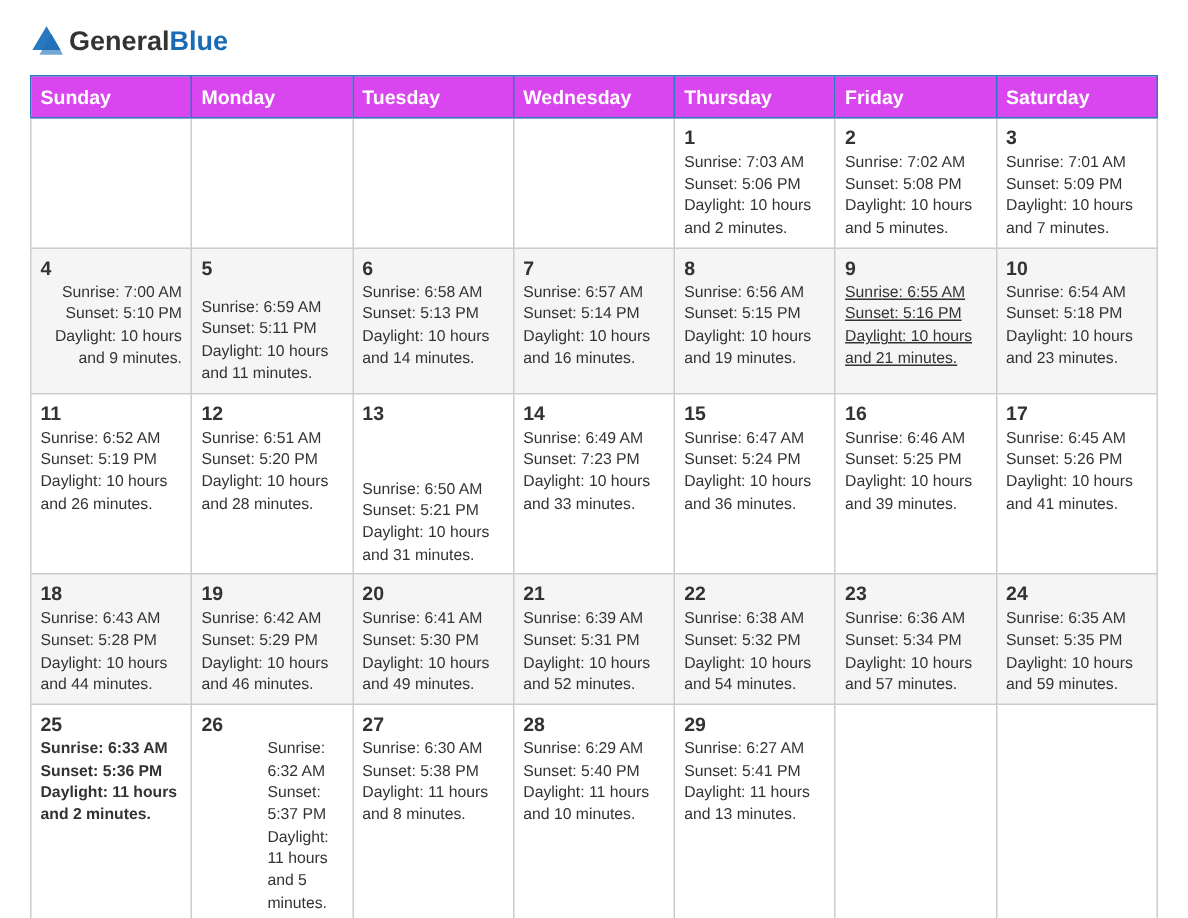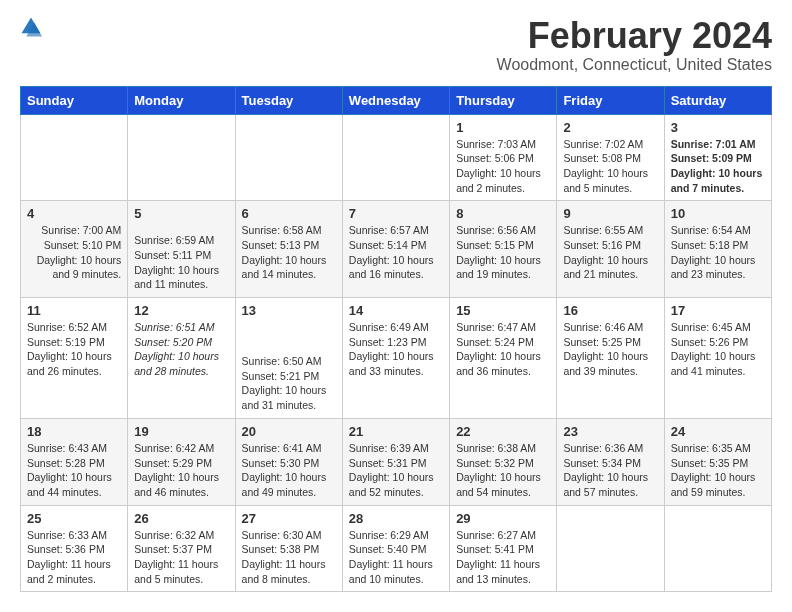--- a/index.html
+++ b/index.html
@@ -47,21 +47,21 @@
     .location-title {
       font-size: 16px;
       color: #555;
     }
     .calendar-table {
       width: 100%;
       border-collapse: collapse;
       border: 1px solid #ccc;
     }
     .calendar-table th {
-      background-color: #1d4ed8;
+      background-color: #d946ef;
       color: #fff;
       font-size: 13px;
       font-weight: bold;
       padding: 6px 6px;
       border: 1px solid #2979c0;
       text-align: left;
     }
     .calendar-table td {
       border: 1px solid #ccc;
       vertical-align: top;
@@ -91,24 +91,23 @@
   </style>
 </head>
 <body>
 
 <div class="header-section">
   <div class="logo">
     <svg class="logo-icon" viewBox="0 0 28 28" xmlns="http://www.w3.org/2000/svg">
       <polygon points="14,2 26,22 2,22" fill="#2979c0"></polygon>
       <polygon points="18,8 28,26 8,26" fill="#1a6bb5" opacity="0.6"></polygon>
     </svg>
-  </div>
-  <div class="title-section">
-    <div class="month-title">February 2024</div>
-    <div class="location-title">Woodmont, Connecticut, United States</div>
+    <div>
+      <span class="logo-text-general">General</span><span class="logo-text-blue">Blue</span>
+    </div>
   </div>
 </div>
 
 <table class="calendar-table">
   <thead>
     <tr>
     <th>Sunday</th>
         <th>Monday</th>
         <th>Tuesday</th>
         <th>Wednesday</th>
@@ -132,21 +131,21 @@
         </td>
         <td>
           <span class="day-number">2</span>
           <div class="day-info" style="white-space: pre-line;">Sunrise: 7:02 AM
 Sunset: 5:08 PM
 Daylight: 10 hours
 and 5 minutes.</div>
         </td>
         <td>
           <span class="day-number">3</span>
-          <div class="day-info" style="white-space: pre-line; font-weight: bold;">Sunrise: 7:01 AM
+          <div class="day-info" style="white-space: pre-line;">Sunrise: 7:01 AM
 Sunset: 5:09 PM
 Daylight: 10 hours
 and 7 minutes.</div>
         </td>
       </tr>
       <tr>
         <td>
           <span class="day-number">4</span>
           <div class="day-info" style="white-space: pre-line; text-align: right;">Sunrise: 7:00 AM
 Sunset: 5:10 PM
@@ -176,21 +175,21 @@
         </td>
         <td>
           <span class="day-number">8</span>
           <div class="day-info" style="white-space: pre-line;">Sunrise: 6:56 AM
 Sunset: 5:15 PM
 Daylight: 10 hours
 and 19 minutes.</div>
         </td>
         <td>
           <span class="day-number">9</span>
-          <div class="day-info" style="white-space: pre-line;">Sunrise: 6:55 AM
+          <div class="day-info" style="white-space: pre-line; text-decoration: underline;">Sunrise: 6:55 AM
 Sunset: 5:16 PM
 Daylight: 10 hours
 and 21 minutes.</div>
         </td>
         <td>
           <span class="day-number">10</span>
           <div class="day-info" style="white-space: pre-line;">Sunrise: 6:54 AM
 Sunset: 5:18 PM
 Daylight: 10 hours
 and 23 minutes.</div>
@@ -199,36 +198,36 @@
       <tr>
         <td>
           <span class="day-number">11</span>
           <div class="day-info" style="white-space: pre-line;">Sunrise: 6:52 AM
 Sunset: 5:19 PM
 Daylight: 10 hours
 and 26 minutes.</div>
         </td>
         <td>
           <span class="day-number">12</span>
-          <div class="day-info" style="white-space: pre-line; font-style: italic;">Sunrise: 6:51 AM
+          <div class="day-info" style="white-space: pre-line;">Sunrise: 6:51 AM
 Sunset: 5:20 PM
 Daylight: 10 hours
 and 28 minutes.</div>
         </td>
         <td>
           <span class="day-number">13</span>
           <div class="day-info" style="white-space: pre-line; margin-top: 36px;">Sunrise: 6:50 AM
 Sunset: 5:21 PM
 Daylight: 10 hours
 and 31 minutes.</div>
         </td>
         <td>
           <span class="day-number">14</span>
           <div class="day-info" style="white-space: pre-line;">Sunrise: 6:49 AM
-Sunset: 1:23 PM
+Sunset: 7:23 PM
 Daylight: 10 hours
 and 33 minutes.</div>
         </td>
         <td>
           <span class="day-number">15</span>
           <div class="day-info" style="white-space: pre-line;">Sunrise: 6:47 AM
 Sunset: 5:24 PM
 Daylight: 10 hours
 and 36 minutes.</div>
         </td>
@@ -294,28 +293,28 @@
           <span class="day-number">24</span>
           <div class="day-info" style="white-space: pre-line;">Sunrise: 6:35 AM
 Sunset: 5:35 PM
 Daylight: 10 hours
 and 59 minutes.</div>
         </td>
       </tr>
       <tr>
         <td>
           <span class="day-number">25</span>
-          <div class="day-info" style="white-space: pre-line;">Sunrise: 6:33 AM
+          <div class="day-info" style="white-space: pre-line; font-weight: bold;">Sunrise: 6:33 AM
 Sunset: 5:36 PM
 Daylight: 11 hours
 and 2 minutes.</div>
         </td>
         <td>
           <span class="day-number">26</span>
-          <div class="day-info" style="white-space: pre-line;">Sunrise: 6:32 AM
+          <div class="day-info" style="white-space: pre-line; margin-left: 44px;">Sunrise: 6:32 AM
 Sunset: 5:37 PM
 Daylight: 11 hours
 and 5 minutes.</div>
         </td>
         <td>
           <span class="day-number">27</span>
           <div class="day-info" style="white-space: pre-line;">Sunrise: 6:30 AM
 Sunset: 5:38 PM
 Daylight: 11 hours
 and 8 minutes.</div>

